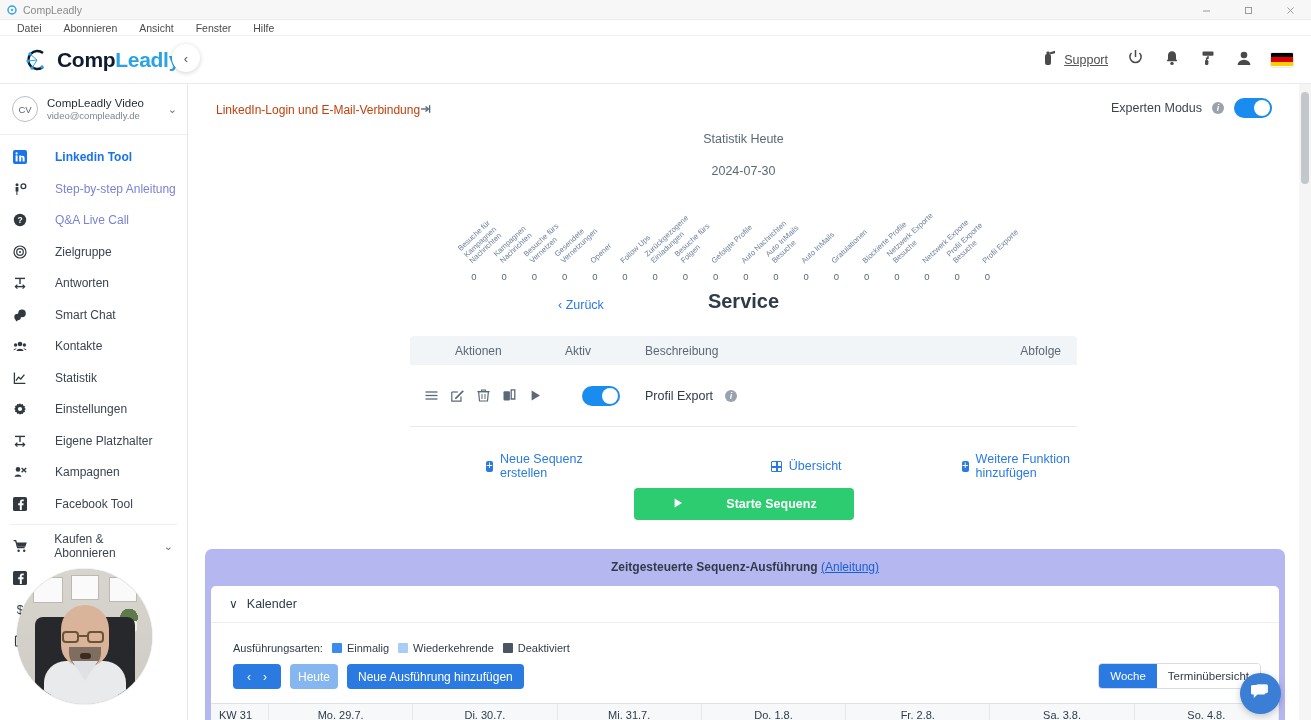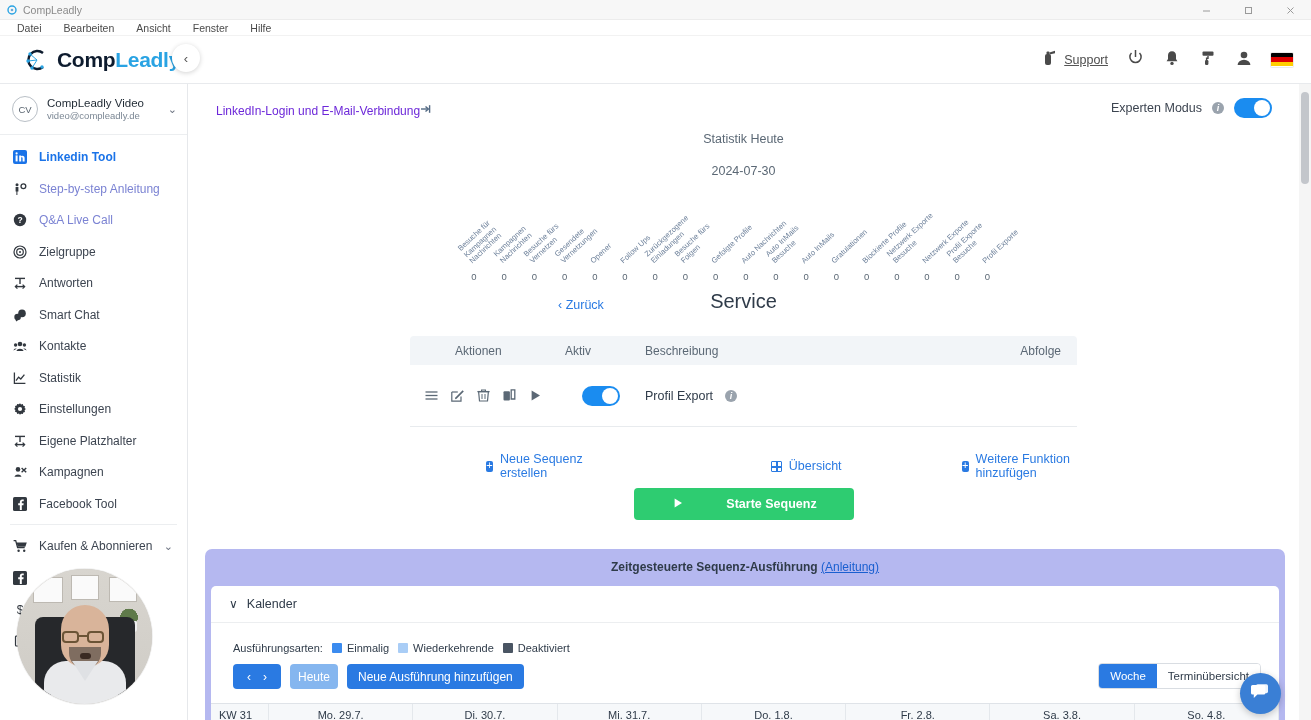--- a/index.html
+++ b/index.html
@@ -69,21 +69,21 @@
   .user-name { font-size:11.5px; color:#1f2933; font-weight:400; white-space:nowrap; }
   .user-mail { font-size:9.5px; color:#7b8794; white-space:nowrap; }
   .user-caret { color:#6b7280; font-size:11px; padding-left:4px; }
 
   .nav { padding-top:6px; }
   .nav-item {
     display:flex; align-items:center; height:31.5px; padding-left:13px; cursor:pointer;
     font-size:12px; color:#3c4450;
   }
   .nav-item .ico { width:22px; display:flex; align-items:center; justify-content:flex-start; color:#32383f; }
-  .nav-item .txt { margin-left:4px; }
+  .nav-item .txt { margin-left:20px; }
   .nav-item.active .txt { color:#1a73e8; font-weight:700; }
   .nav-item.muted .txt { color:#7b83d3; }
   .nav-sep { height:1px; background:#eceef0; margin:5px 10px 5px 10px; }
   .nav-item .caret { margin-left:auto; margin-right:14px; color:#6b7280; font-size:11px; }
 
   .webcam {
     position:absolute; left:17px; top:485px; width:135px; height:135px; border-radius:50%;
     overflow:hidden; box-shadow:0 0 0 1px rgba(0,0,0,.06);
     background:#c9c6c0;
   }
@@ -106,21 +106,21 @@
 
   
   .main {
     position:absolute; left:188px; top:84px; width:1111px; height:636px;
     background:#fff; overflow:hidden;
   }
   .scrollbar { position:absolute; right:0; top:84px; width:12px; height:636px; background:#f5f5f5; }
   .scrollbar .thumb { position:absolute; top:8px; left:2px; width:8px; height:92px; background:#c3c6cb; border-radius:4px; }
 
   .topline { display:flex; align-items:flex-start; padding:12px 0 0 0; position:relative; height:46px; }
-  .li-link { position:absolute; left:28px; top:19px; font-size:12px; color:#6d28d9; cursor:pointer; display:flex; align-items:center; gap:0; }
+  .li-link { position:absolute; left:28px; top:19px; font-size:12px; color:#c2410c; cursor:pointer; display:flex; gap:0; }
   .expert { position:absolute; right:27px; top:14px; display:flex; align-items:center; gap:10px; }
   .expert .lbl { font-size:12.5px; color:#3c4450; }
   .info-dot {
     width:12px; height:12px; border-radius:50%; background:#9aa3ad; color:#fff;
     font-size:9px; line-height:12px; text-align:center; font-weight:700; font-style:italic;
   }
   .toggle { width:38px; height:20px; border-radius:10px; background:#1a8cf0; position:relative; cursor:pointer; }
   .toggle .knob { position:absolute; right:2px; top:2px; width:16px; height:16px; border-radius:50%; background:#fff; }
 
   .stat-title { text-align:center; font-size:12.5px; color:#5b6875; margin-top:2px; }
@@ -132,21 +132,21 @@
   .tickcol .lab {
     position:absolute; bottom:17px; left:50%; transform-origin:left bottom;
     transform:rotate(-43deg); white-space:pre-line; font-size:7.6px; color:#6b7f99;
     line-height:1.12; text-align:left; width:110px;
   }
   .tickcol .val { font-size:9.5px; color:#5b6875; }
 
   
   .service-head { position:relative; height:34px; margin-top:8px; }
   .back-link { position:absolute; left:370px; top:8px; font-size:12.5px; color:#2a7ae2; cursor:pointer; }
-  .service-title { text-align:center; font-size:20px; color:#2f3b49; font-weight:400; }
+  .service-title { text-align:center; font-size:20px; color:#2f3b49; font-weight:700; }
 
   .card { margin:12px 222px 0 222px; }
   .card-head {
     display:flex; align-items:center; height:29px; background:#f2f5f8; border-radius:4px 4px 0 0;
     font-size:12px; color:#5b6875;
   }
   .ch-aktionen { width:155px; padding-left:45px; }
   .ch-aktiv { width:80px; }
   .ch-besch { flex:1; }
   .ch-abfolge { padding-right:16px; }
@@ -238,21 +238,21 @@
         <svg width="11" height="11" viewBox="0 0 11 11">
             <line x1="2.5" y1="2.5" x2="8.5" y2="8.5" stroke="#9a9a9a" stroke-width="1"></line>
             <line x1="8.5" y1="2.5" x2="2.5" y2="8.5" stroke="#9a9a9a" stroke-width="1"></line>
           </svg>
       </div>
     </div>
   </div>
 
   <div class="menubar">
     <span>Datei</span>
-    <span>Bearbeiten</span>
+    <span>Abonnieren</span>
     <span>Ansicht</span>
     <span>Fenster</span>
     <span>Hilfe</span>
   </div>
 
   <div class="header">
     <div class="brand">
       <span class="brand-logo">
         <svg width="30" height="30" viewBox="0 0 30 30">
           <path d="M21 8 A9 9 0 1 0 21 22" fill="none" stroke="#0d1b2e" stroke-width="2.4"></path>

